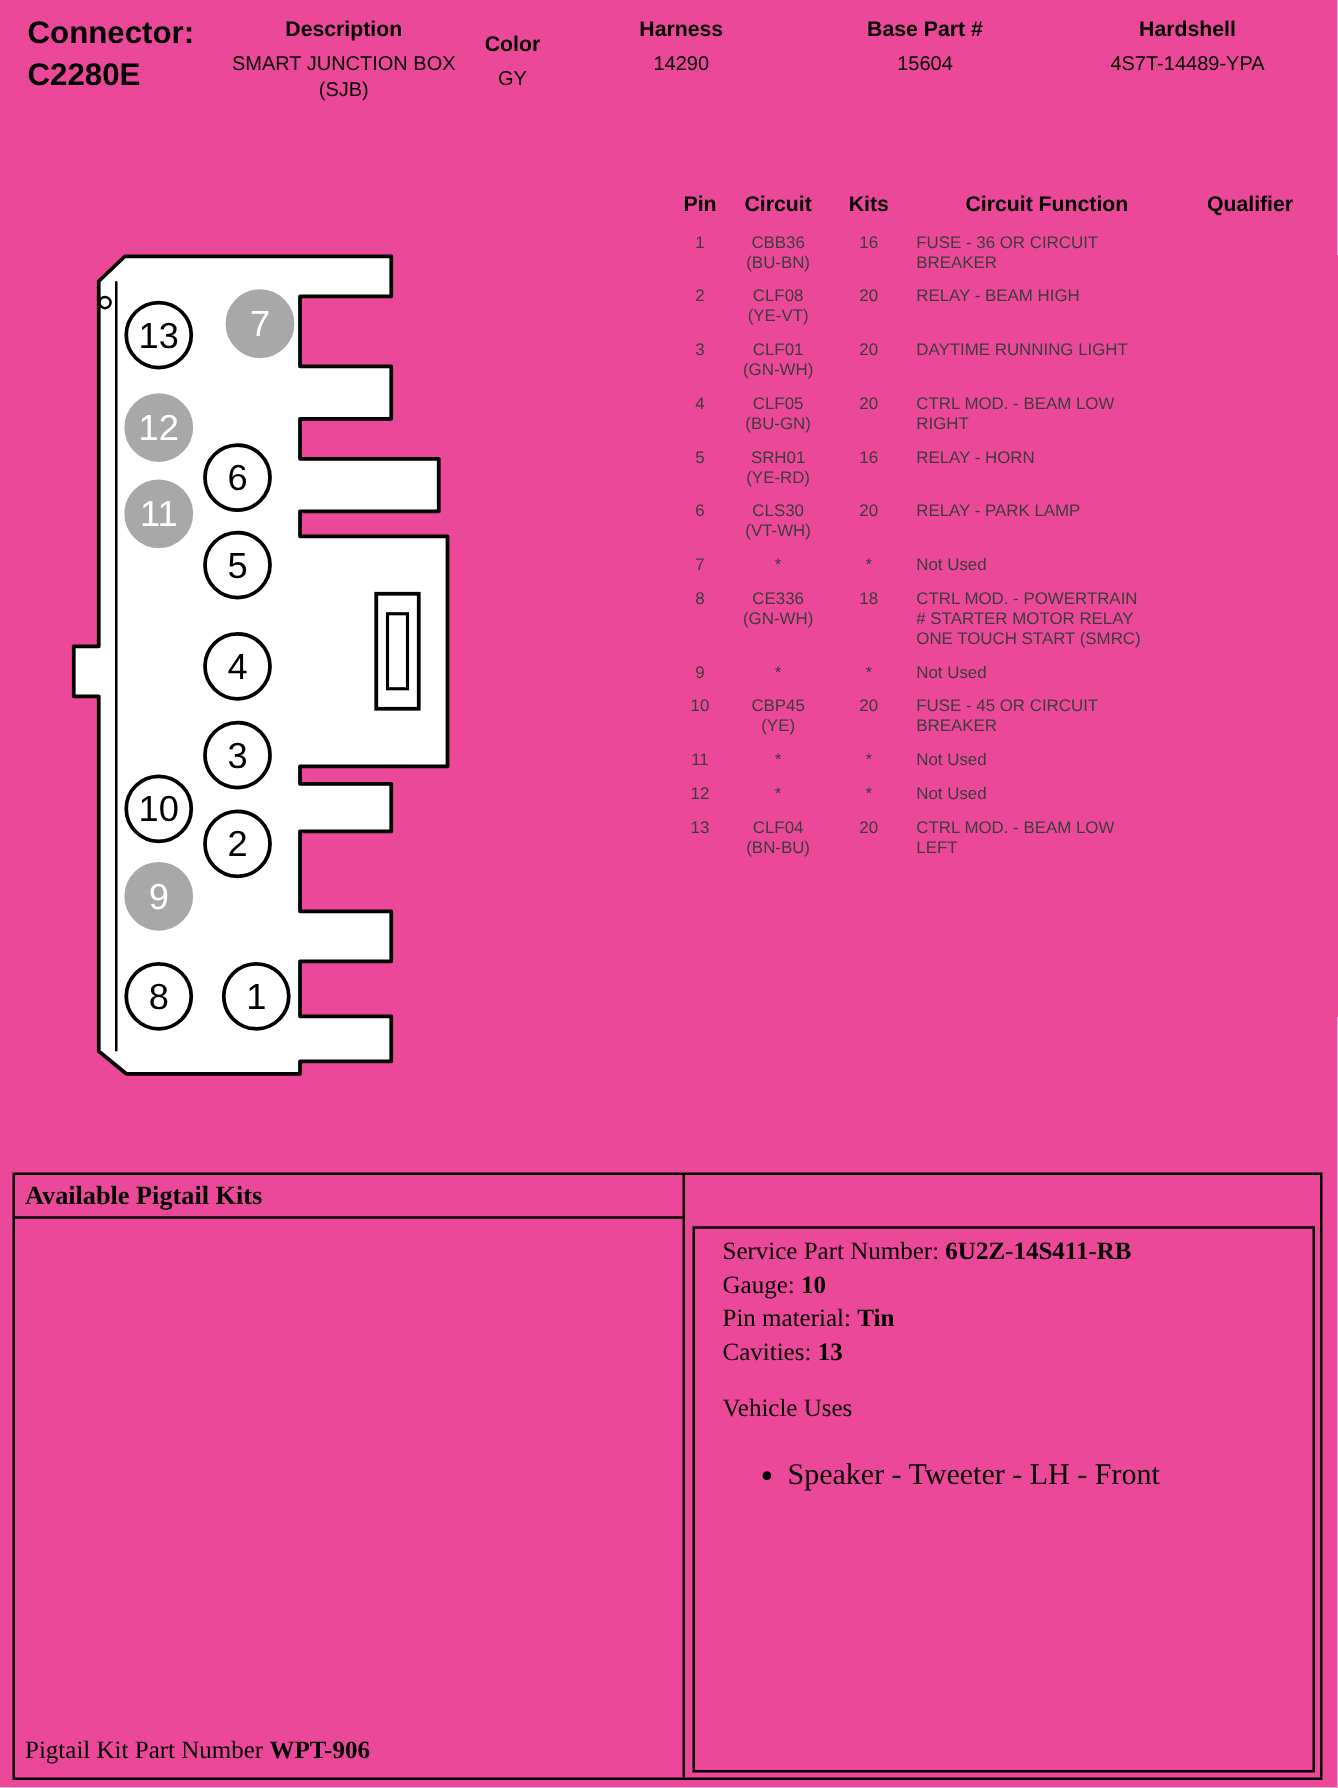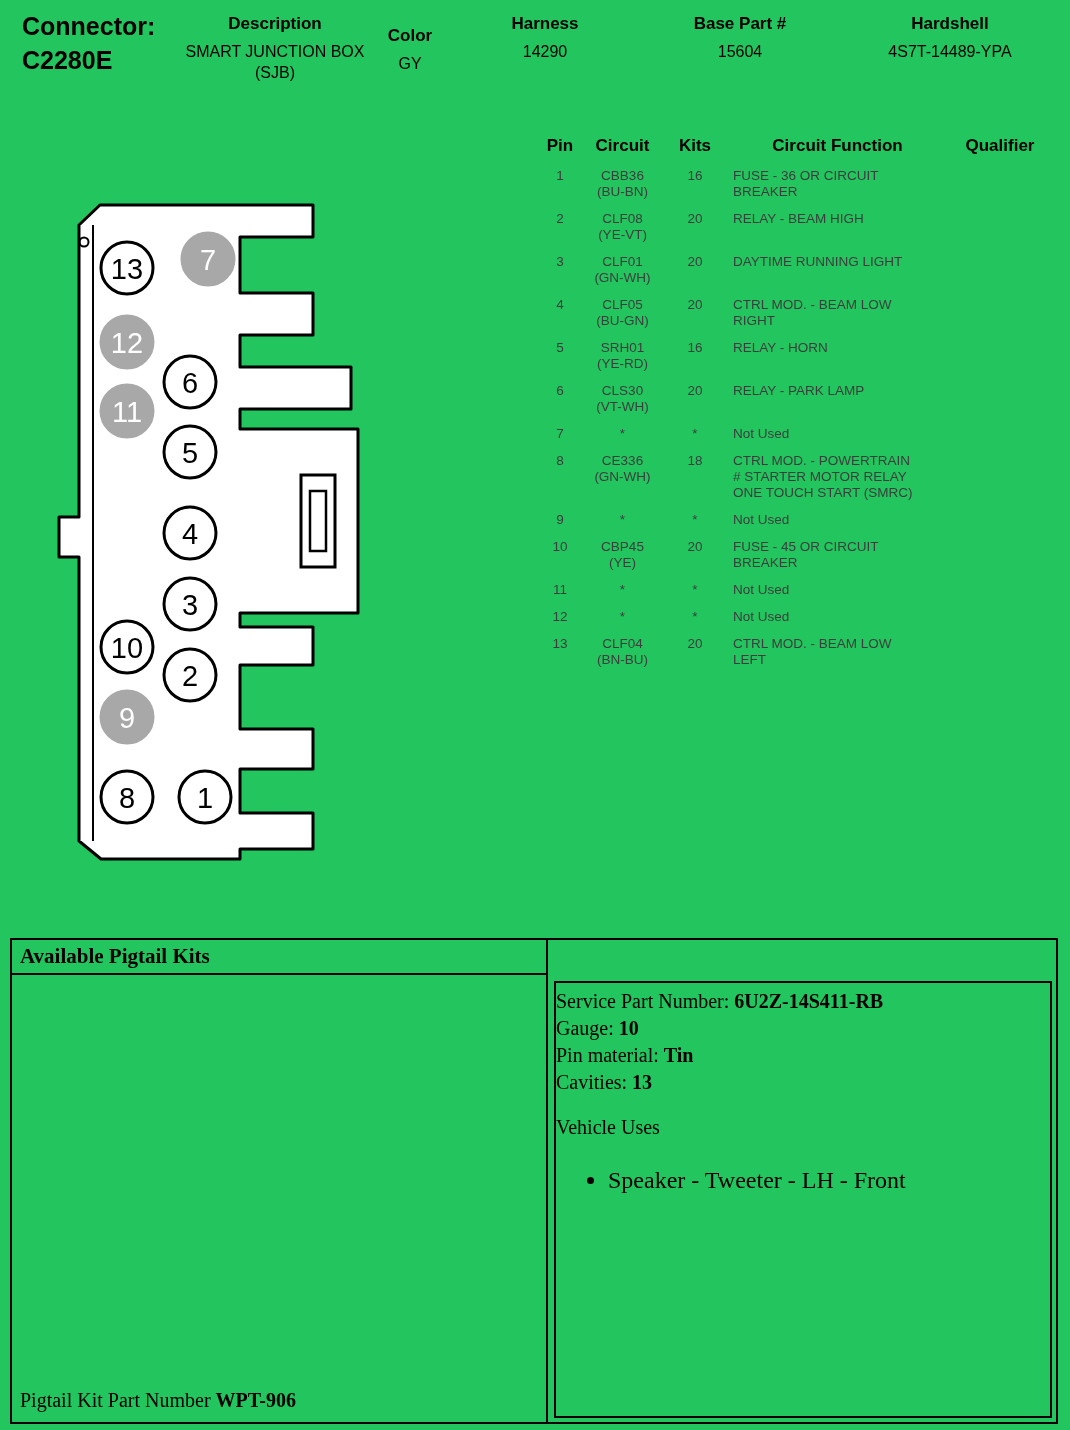--- a/index.html
+++ b/index.html
@@ -1,21 +1,21 @@
 <!DOCTYPE html>
 <html><head>
 <meta charset="utf-8">
 <style>
   * { margin: 0; padding: 0; box-sizing: border-box; }
   html, body { background: #fff; }
   .page {
     position: relative;
     width: 1070px;
     height: 1430px;
-    background: #22c55e;
+    background: #ec4899;
     font-family: "Liberation Sans", sans-serif;
     color: #000;
     overflow: hidden;
   }
 
   
   .hdr-connector { position: absolute; left: 22px; top: 10px; font-weight: bold; font-size: 25px; line-height: 1.35; }
   .hdr-col { position: absolute; text-align: center; }
   .hdr-label { font-weight: bold; font-size: 17px; margin-bottom: 8px; }
   .hdr-value { font-size: 16px; line-height: 1.3; }
@@ -23,21 +23,21 @@
   .col-color       { left: 372px; top: 26px; width: 76px;  }
   .col-harness     { left: 478px; top: 14px; width: 134px; }
   .col-basepart    { left: 662px; top: 14px; width: 156px; }
   .col-hardshell   { left: 852px; top: 14px; width: 196px; }
 
   
   .connector-svg { position: absolute; left: 55px; top: 195px; }
   .connector-svg text { font-family: "Liberation Sans", sans-serif; }
 
   
-  .pin-table-wrap { position: absolute; left: 540px; top: 136px; width: 515px; }
+  .pin-table-wrap { position: absolute; left: 540px; top: 154px; width: 515px; }
   table.pin-table { border-collapse: collapse; width: 510px; table-layout: fixed; }
   table.pin-table th { font-size: 17px; font-weight: bold; color: #000; padding: 0 2px 10px 2px; text-align: center; }
   th.col-pin, td.col-pin { width: 40px; }
   th.col-circuit, td.col-circuit { width: 85px; }
   th.col-gauge, td.col-gauge { width: 60px; }
   th.col-function, td.col-function { width: 225px; }
   th.col-qualifier, td.col-qualifier { width: 100px; }
   table.pin-table td {
     font-size: 13.5px;
     line-height: 16px;
@@ -65,21 +65,21 @@
     padding: 4px 8px 4px 8px;
   }
   .pigtail-spacer { flex: 1; }
   .pigtail-part { font-size: 20px; padding: 6px 8px 10px 8px; }
   .pigtail-part .part-number { font-weight: bold; }
 
   .service-col { flex: 1; padding: 41px 4px 4px 6px; }
   .service-box {
     border: 2px solid #000;
     height: 100%;
-    padding: 5px 0;
+    padding: 5px 22px;
   }
   .service-line { font-size: 20px; line-height: 27px; }
   .service-line .value { font-weight: bold; }
   .vehicle-uses-label { font-size: 20px; margin-top: 20px; }
   ul.vehicle-uses { margin-top: 28px; padding-left: 52px; }
   ul.vehicle-uses li { font-size: 24px; line-height: 26px; }
 </style>
 </head>
 <body>
 

